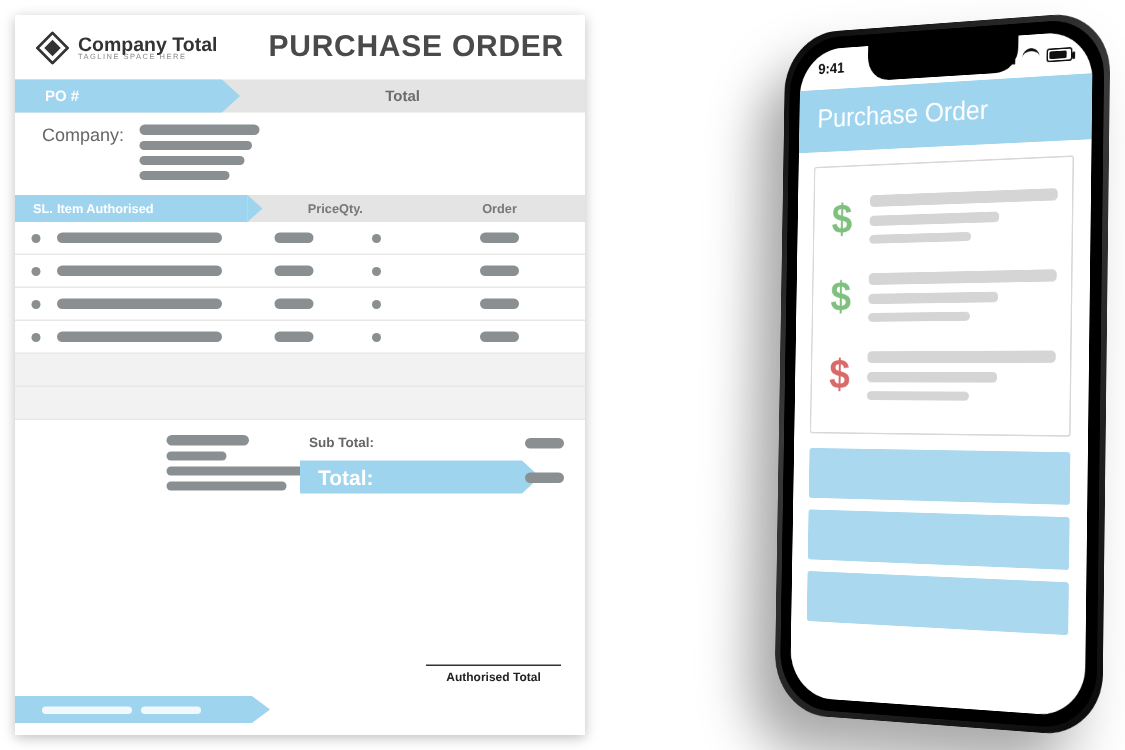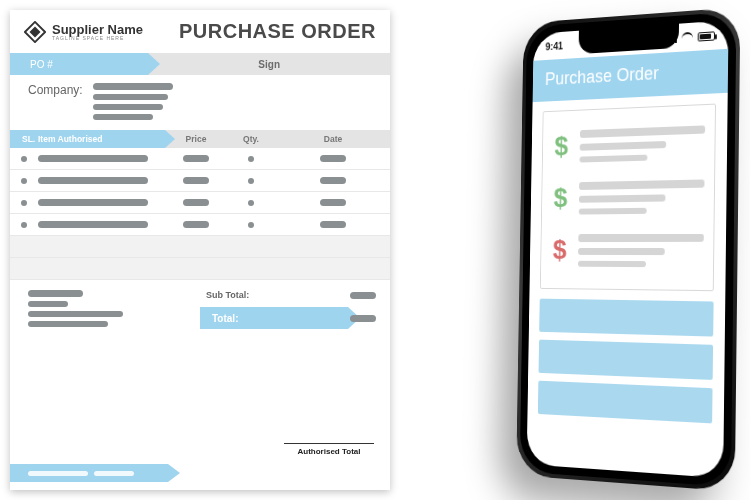--- a/index.html
+++ b/index.html
@@ -52,21 +52,21 @@
   }
   .band .arrow .body {
     position: absolute; left:0; top:0; height:22px; width:138px; background:#9fd4ef;
   }
   .band .arrow .tip {
     position:absolute; left:138px; top:0; width:0; height:0;
     border-top:11px solid transparent; border-bottom:11px solid transparent;
     border-left:12px solid #9fd4ef;
   }
   .band .po-label {
-    position: relative; z-index:1; font-size:10px; font-weight:400; color:#fff;
+    position: relative; z-index:1; font-size:10px; font-weight:700; color:#fff;
     padding-left: 20px;
   }
   .band .date-label {
     position:absolute; right: 110px; font-size:10px; color:#6c6c6c; font-weight:600;
   }
   .supplier {
     display:flex; gap:10px; padding: 8px 14px 4px 18px; align-items:flex-start;
   }
   .supplier-label { font-size: 12px; color:#666; }
   .supplier-lines { display:flex; flex-direction:column; gap:4px; }
@@ -87,22 +87,22 @@
     position:absolute; left:0; top:0; height:18px; width:155px; background:#9fd4ef;
   }
   .tbl-head .arrow2 .tip {
     position:absolute; left:155px; top:0; width:0;height:0;
     border-top:9px solid transparent; border-bottom:9px solid transparent;
     border-left:10px solid #9fd4ef;
   }
   .th { position:relative; z-index:1; font-size:8.5px; font-weight:700; }
   .th-sl { color:#fff; width:28px; padding-left:12px;}
   .th-desc { color:#fff; width:128px; }
-  .th-price { color:#777; width:60px; text-align:center;}
-  .th-qty { color:#777; width:50px; text-align:center;}
+  .th-price { color:#777; width:60px; text-align:right;}
+  .th-qty { color:#777; width:50px; }
   .th-total { color:#777; flex:1; text-align:center;}
 
   .rows { }
   .row {
     height:22px; display:flex; align-items:center; border-bottom:1px solid #e8e8e8;
   }
   .row .dot { width:28px; display:flex; justify-content:center;}
   .row .dot span{ width:6px;height:6px;border-radius:50%; background:#8a8f91;}
   .row .desc { width:128px;}
   .row .desc .ph{ width:110px; height:7px; border-radius:5px;}
@@ -110,21 +110,21 @@
   .row .price .ph{ width:26px; height:7px; border-radius:5px;}
   .row .qty { width:50px; display:flex; justify-content:center;}
   .row .qty span{ width:6px;height:6px;border-radius:50%; background:#8a8f91;}
   .row .tot { flex:1; display:flex; justify-content:center;}
   .row .tot .ph{ width:26px; height:7px; border-radius:5px;}
   .row.empty { background:#f2f2f2;}
   .row.empty .dot span, .row.empty .desc .ph, .row.empty .price .ph,
   .row.empty .qty span, .row.empty .tot .ph { background:transparent;}
 
   .summary {
-    display:flex; justify-content:space-between; padding: 6px 14px 0 18px;
+    display:flex; justify-content:flex-end; padding: 6px 14px 0 18px;
   }
   .notes { display:flex; flex-direction:column; gap:4px; padding-top:4px;}
   .notes .ph:nth-child(1){ width:55px; height:7px; border-radius:5px;}
   .notes .ph:nth-child(2){ width:40px;}
   .notes .ph:nth-child(3){ width:95px;}
   .notes .ph:nth-child(4){ width:80px;}
   .totals { width: 170px; }
   .trow { display:flex; justify-content:space-between; align-items:center; height:18px;}
   .trow .lbl{ font-size:9px; color:#666; font-weight:600;}
   .trow .val .ph{ width:26px; height:7px; border-radius:5px;}
@@ -135,21 +135,21 @@
     position:absolute; left:-6px; top:0; height:22px; width: 160px;
   }
   .trow.total .tarrow .body{
     position:absolute; left:0; top:0; width:148px; height:22px; background:#9fd4ef;
   }
   .trow.total .tarrow .tip{
     position:absolute; left:148px; top:0; width:0;height:0;
     border-top:11px solid transparent; border-bottom:11px solid transparent;
     border-left:12px solid #9fd4ef;
   }
-  .trow.total .lbl{ position:relative; z-index:1; color:#fff; padding-left:6px; font-size:10px;}
+  .trow.total .lbl{ position:relative; z-index:1; color:#fff; padding-left:6px; font-size:14px;}
   .trow.total .val { position:relative; z-index:1;}
 
   .sign {
     position:absolute; right:16px; bottom:34px; text-align:center;
   }
   .sign .line{ width:90px; height:1px; background:#333; margin-bottom:3px;}
   .sign .lbl{ font-size:8px; font-weight:700; color:#222;}
 
   .footer-arrow{
     position:absolute; left:0; bottom:8px; height:18px; width:170px;
@@ -241,34 +241,34 @@
 
     <div class="doc-header">
       <div class="logo-block">
         <div class="logo">
           <svg viewBox="0 0 24 24">
             <polygon points="12,1 23,12 12,23 1,12" fill="none" stroke="#333" stroke-width="2"></polygon>
             <polygon points="12,6 18,12 12,18 6,12" fill="#333"></polygon>
           </svg>
         </div>
         <div class="company">
-          <div class="company-name">Supplier Name</div>
+          <div class="company-name">Company Total</div>
           <div class="tagline">TAGLINE SPACE HERE</div>
         </div>
       </div>
       <div class="doc-title">PURCHASE ORDER</div>
     </div>
 
     <div class="band">
       <div class="arrow">
           <div class="body"></div>
           <div class="tip"></div>
         </div>
       <div class="po-label">PO #</div>
-      <div class="date-label">Sign</div>
+      <div class="date-label">Total</div>
     </div>
 
     <div class="supplier">
       <div class="supplier-label">Company:</div>
       <div class="supplier-lines">
         <div class="ph"></div>
           <div class="ph"></div>
           <div class="ph"></div>
           <div class="ph"></div>
       </div>
@@ -276,21 +276,21 @@
 
     <div class="tbl-head">
       <div class="arrow2">
           <div class="body"></div>
           <div class="tip"></div>
         </div>
       <div class="th th-sl">SL.</div>
       <div class="th th-desc">Item Authorised</div>
       <div class="th th-price">Price</div>
       <div class="th th-qty">Qty.</div>
-      <div class="th th-total">Date</div>
+      <div class="th th-total">Order</div>
     </div>
 
     <div class="rows">
       <div class="row">
         <div class="dot">
             <span></span>
           </div>
           <div class="desc">
             <div class="ph"></div>
           </div>

